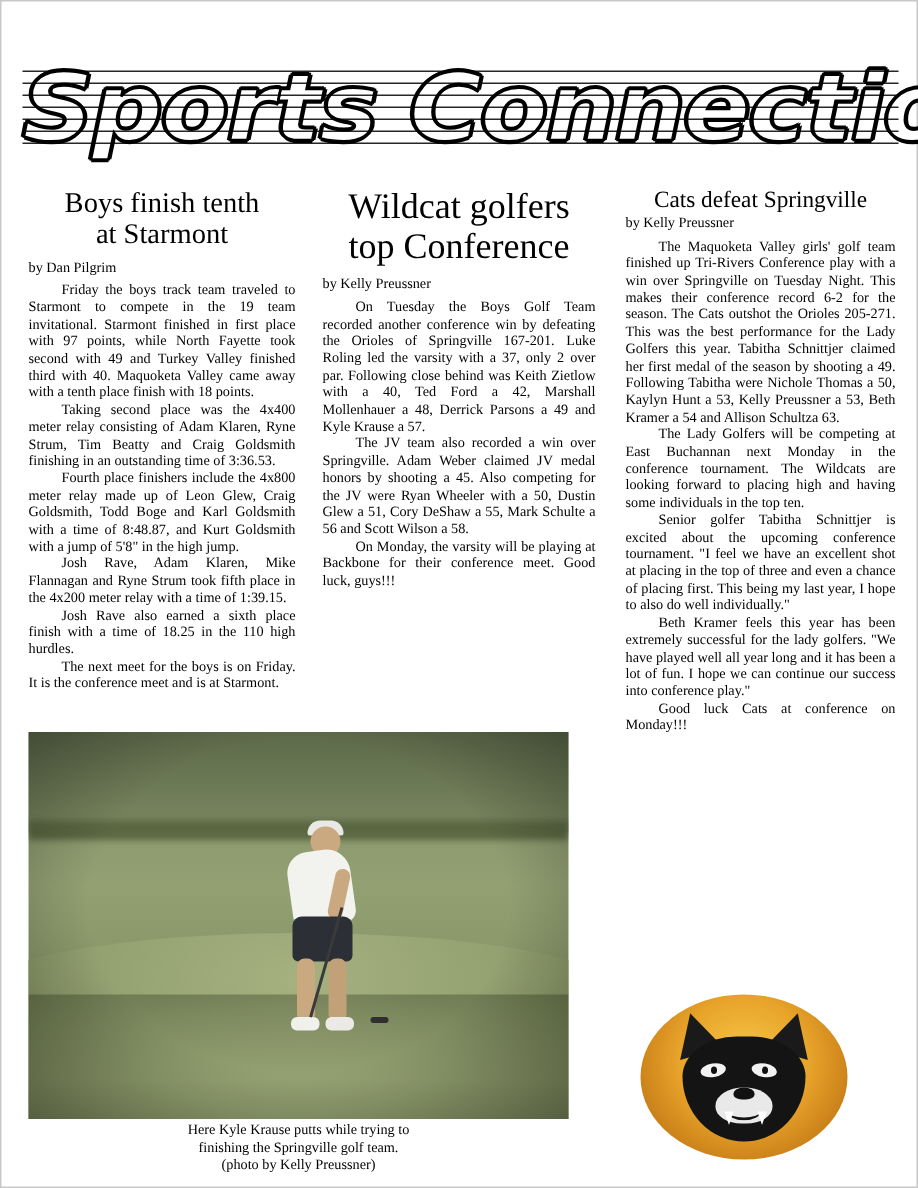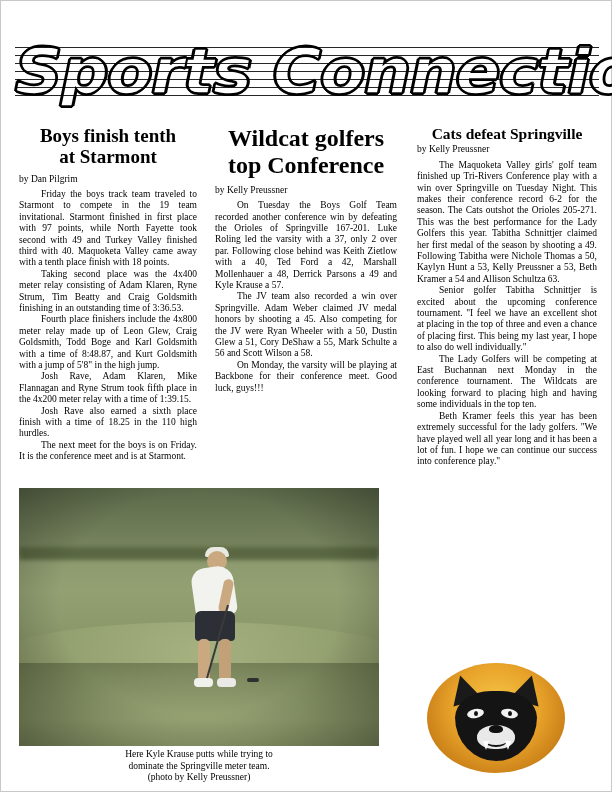--- a/index.html
+++ b/index.html
@@ -80,21 +80,21 @@
     font-size: 9.5px;
     line-height: 11.4px;
     text-align: justify;
   }
   .col-1 { left: 0px;   width: 178px; }
   .col-2 { left: 196px; width: 182px; }
   .col-3 { left: 398px; width: 180px; }
 
   .headline {
     font-family: "Liberation Serif", serif;
-    font-weight: bold;
+    font-weight: normal;
     text-align: center;
     line-height: 1.12;
     margin-bottom: 6px;
   }
   .h-big { font-size: 19px; }
   .h-med { font-size: 24px; }
   .h-small { font-size: 15.5px; text-align: center; margin-bottom: 2px; }
 
   .byline {
     font-size: 9.5px;
@@ -376,23 +376,24 @@
       <p class="body">The JV team also recorded a win over Springville.  Adam Weber claimed JV medal honors by shooting a 45. Also competing for the JV were Ryan Wheeler with a 50, Dustin Glew a 51, Cory DeShaw a 55, Mark Schulte a 56 and Scott Wilson a 58.</p>
       <p class="body">On Monday, the varsity will be playing at Backbone for their conference meet. Good luck, guys!!!</p>
     </div>
 
     <div class="col col-3">
       <div class="headline h-small">
         <div>Cats defeat Springville</div>
       </div>
       <div class="byline">by Kelly Preussner</div>
       <p class="body">The Maquoketa Valley girls' golf team finished up Tri-Rivers Conference play with a win over Springville on Tuesday Night. This makes their conference record 6-2 for the season. The Cats outshot the Orioles 205-271. This was the best performance for the Lady Golfers this year. Tabitha Schnittjer claimed her first medal of the season by shooting a 49. Following Tabitha were Nichole Thomas a 50, Kaylyn Hunt a 53, Kelly Preussner a 53, Beth Kramer a 54 and Allison Schultza 63.</p>
+      <p class="body">The Lady Golfers will be competing at East Buchannan next Monday in the conference tournament.  The Wildcats are looking forward to placing high and having some individuals in the top ten.</p>
       <p class="body">Senior golfer Tabitha Schnittjer is excited about the upcoming conference tournament. "I feel we have an excellent shot at placing in the top of three and even a chance of placing first. This being my last year, I hope to also do well individually."</p>
-      <p class="body">The Lady Golfers will be competing at East Buchannan next Monday in the conference tournament.  The Wildcats are looking forward to placing high and having some individuals in the top ten.</p>
       <p class="body">Beth Kramer feels this year has been extremely successful for the lady golfers. "We have played well all year long and it has been a lot of fun. I hope we can continue our success into conference play."</p>
+      <p class="body">Good luck Cats at conference on Monday!!!</p>
     </div>
   </div>
 
   <div class="photo">
     <div class="sky"></div>
     <div class="horizon"></div>
     <div class="green"></div>
     <div class="shadowline"></div>
     <div class="golfer">
       <div class="cap"></div>
@@ -405,21 +406,21 @@
       <div class="shoe-l"></div>
       <div class="shoe-r"></div>
       <div class="club"></div>
       <div class="clubhead"></div>
     </div>
     <div class="vignette"></div>
   </div>
 
   <div class="caption">
     <div>Here Kyle Krause putts while trying to</div>
-    <div>dominate the Springville meter team.</div>
+    <div>finishing the Springville golf team.</div>
     <div>(photo by Kelly Preussner)</div>
   </div>
 
   <div class="logo">
     <div class="ring"></div>
     <div class="face">
       <div class="ear-l"></div>
       <div class="ear-r"></div>
       <div class="head"></div>
       <div class="eye-l"></div>

